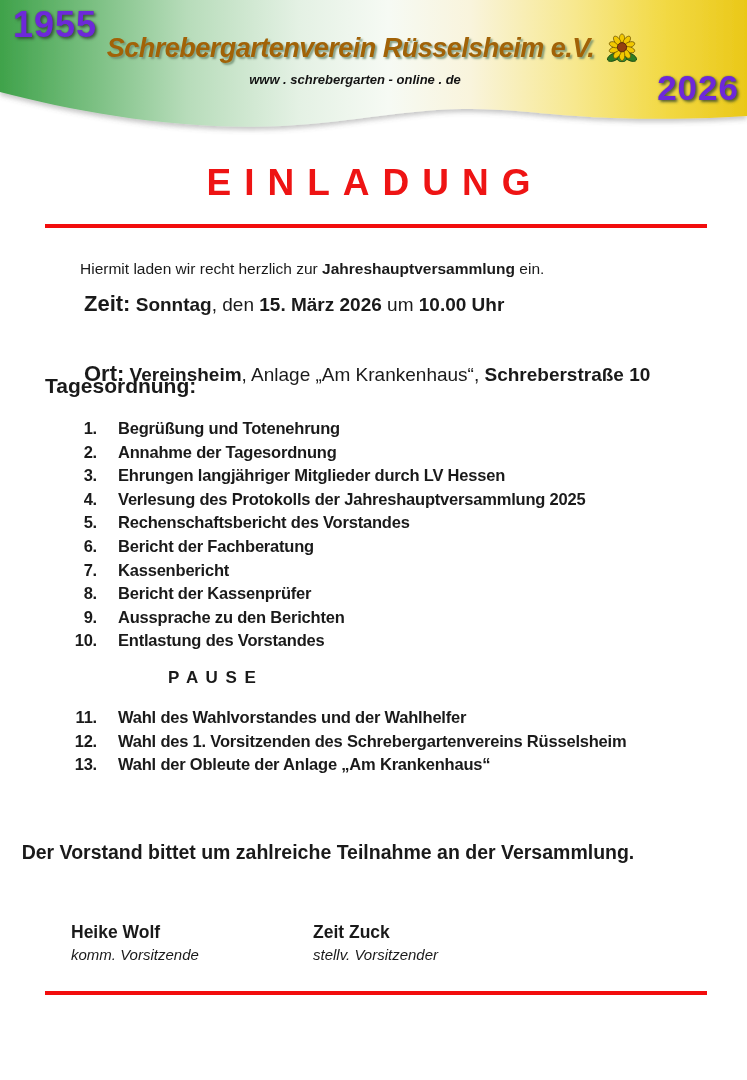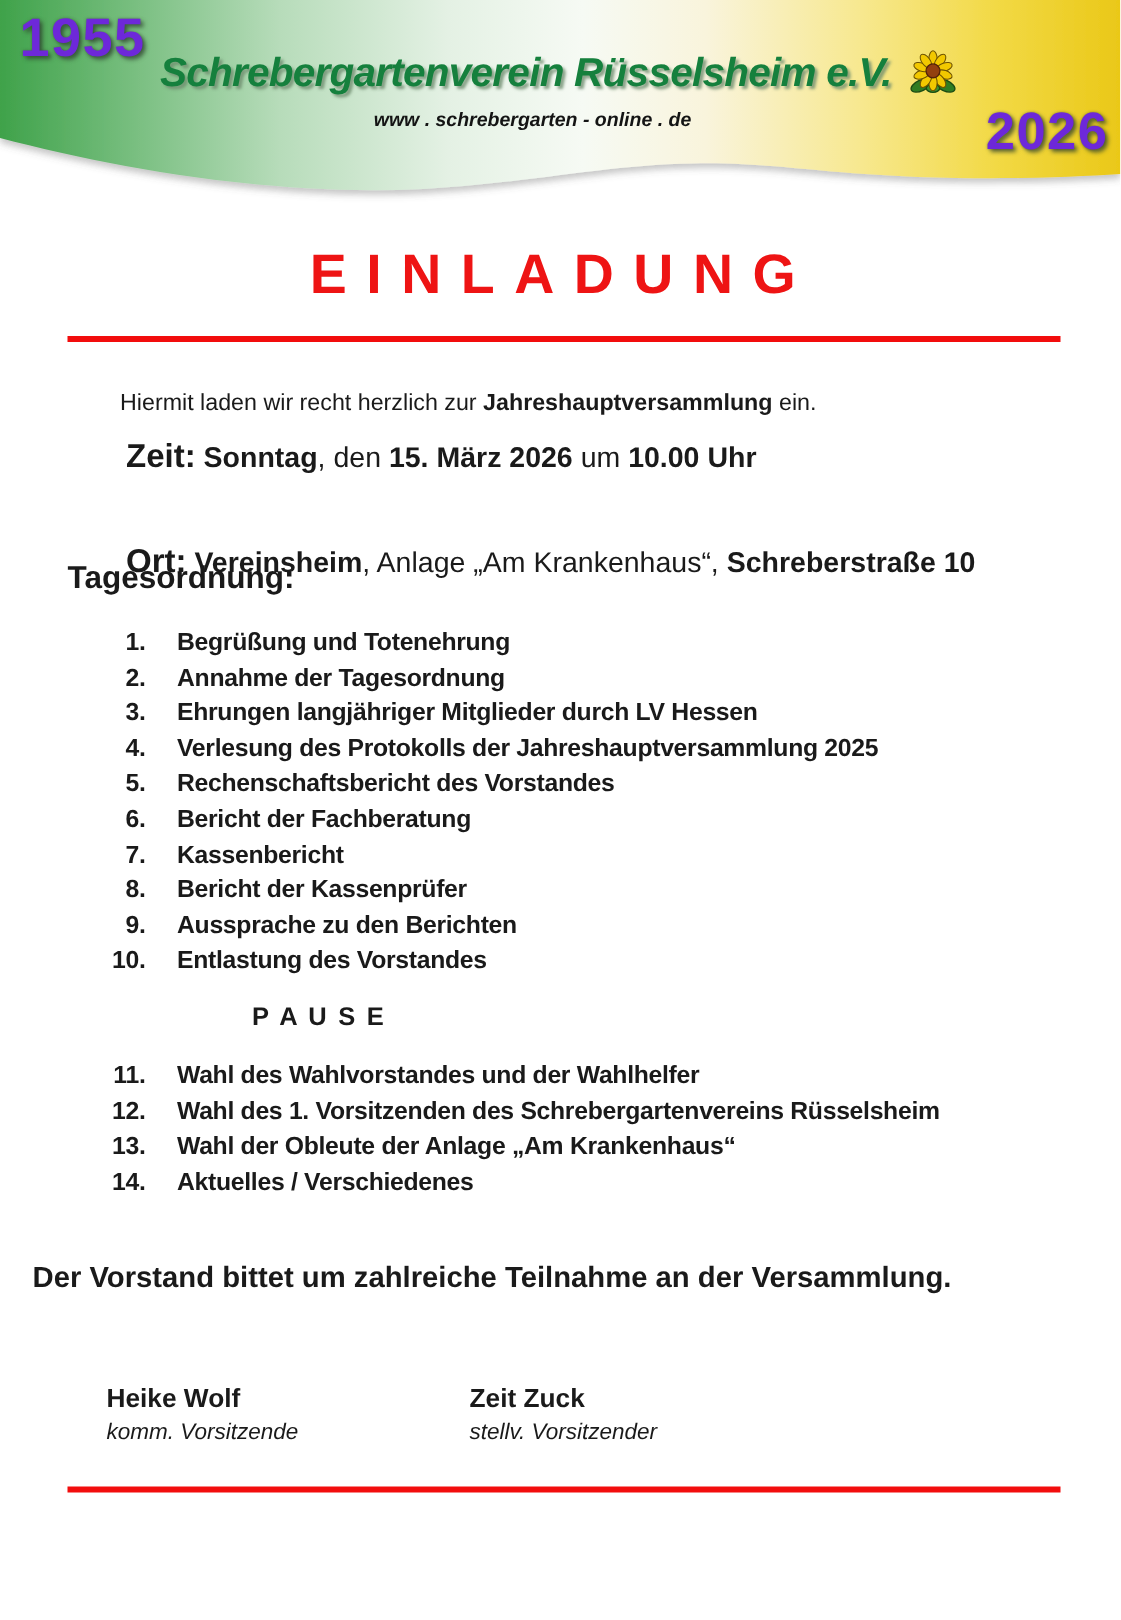--- a/index.html
+++ b/index.html
@@ -29,21 +29,21 @@
   .year-start { left: 13px; top: 4px; }
   .year-end { right: 8px; top: 68px; font-size: 35px; }
 
   .club-line {
     position: absolute; top: 31px; left: 0; width: 747px;
     display: flex; align-items: center; justify-content: center;
   }
   .club-name {
     font-size: 27px; font-weight: bold; font-style: italic;
     letter-spacing: -0.5px;
-    color: #15803d;
+    color: #a16207;
     text-shadow: 2px 2px 2px rgba(110,140,110,0.8);
     white-space: nowrap;
   }
   .sunflower { margin-left: 10px; margin-top: 2px; }
 
   .website {
     position: absolute; top: 72px; left: 0; width: 710px;
     text-align: center;
     font-size: 13px; font-weight: bold; font-style: italic;
     color: #141414;
@@ -231,24 +231,20 @@
         <span class="txt">Wahl des Wahlvorstandes und der Wahlhelfer</span>
       </li>
     <li>
         <span class="num">12.</span>
         <span class="txt">Wahl des 1. Vorsitzenden des Schrebergartenvereins Rüsselsheim</span>
       </li>
     <li>
         <span class="num">13.</span>
         <span class="txt">Wahl der Obleute der Anlage „Am Krankenhaus“</span>
       </li>
-    <li>
-        <span class="num">14.</span>
-        <span class="txt">Aktuelles / Verschiedenes</span>
-      </li>
   </ol>
 
   <p class="closing">Der Vorstand bittet um zahlreiche Teilnahme an der Versammlung.</p>
 
   <div class="signature sig-1">
     <div class="name">Heike Wolf</div>
     <div class="role">komm. Vorsitzende</div>
   </div>
   <div class="signature sig-2">
     <div class="name">Zeit Zuck</div>

